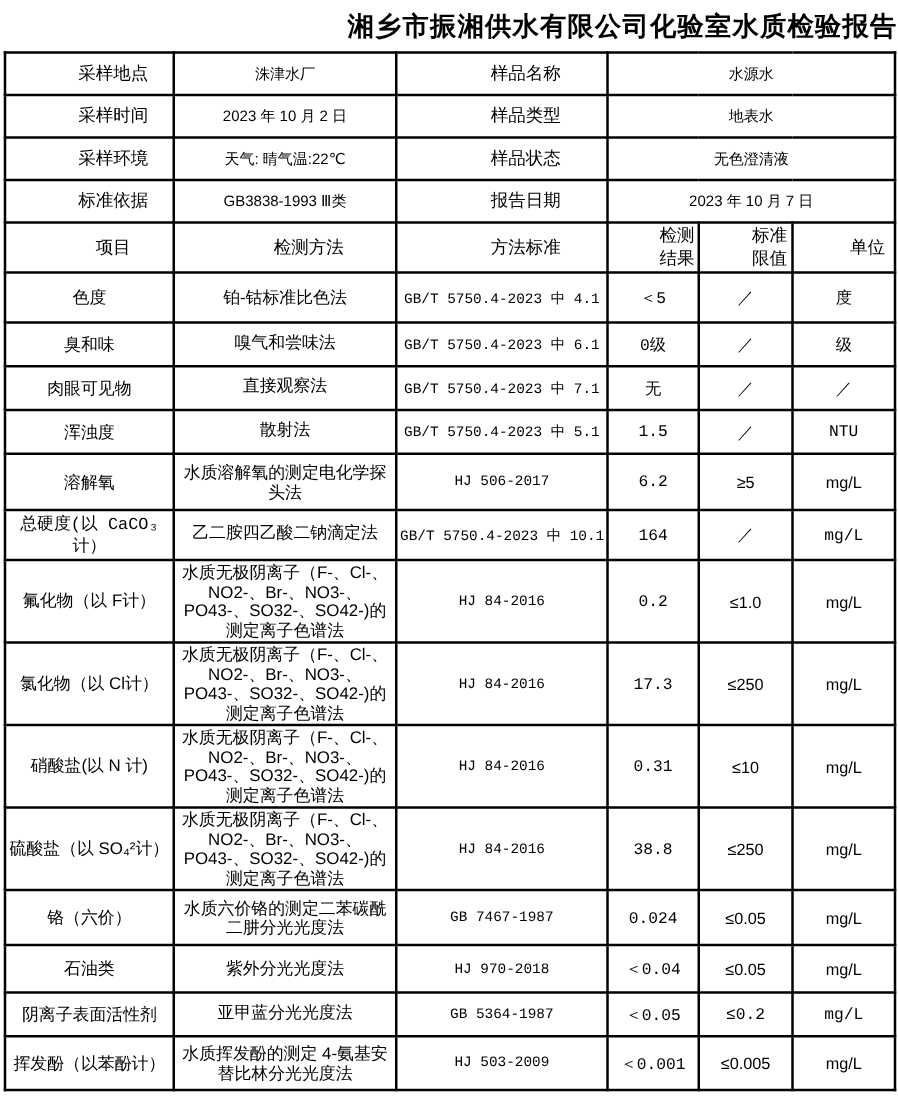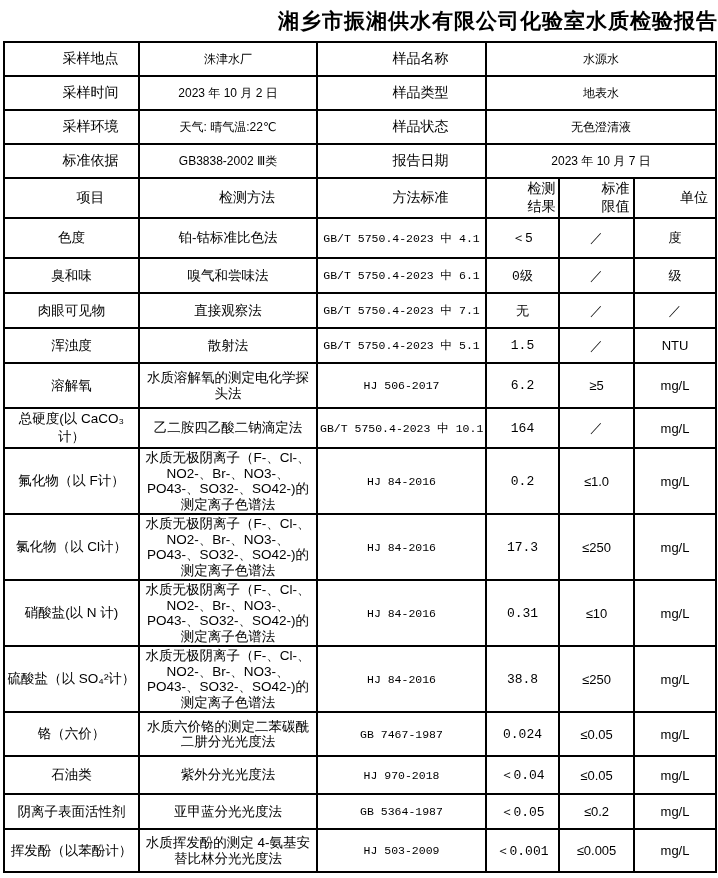--- a/index.html
+++ b/index.html
@@ -41,21 +41,21 @@
     font-family: "Liberation Mono", "DejaVu Sans Mono", monospace;
     font-size: 11.5px;
     white-space: nowrap;
   }
   .result {
     font-family: "Liberation Mono", "DejaVu Sans Mono", monospace;
     font-size: 13px;
   }
   .limit, .unit { font-size: 13px; }
   tr.h34 > td, tr.h34 > th { height: 34px; }
-  tr.h35 > td { height: 35px; }
+  tr.h35 > td { height: 35px; font-family: Liberation Mono, monospace; }
   tr.h38 > td { height: 38px; }
   tr.h40 > td { height: 40px; }
   tr.h43 > td { height: 43px; }
   tr.h44 > td { height: 44px; }
   tr.h45 > td { height: 45px; }
   tr.h62 > td { height: 62px; }
   tr.h63 > td { height: 63px; }
 </style>
 </head>
 <body>
@@ -88,21 +88,21 @@
         <td class="value" colspan="3">地表水</td>
       </tr>
       <tr class="h34">
         <td class="label">采样环境</td>
         <td class="value">天气: 晴气温:22℃</td>
         <td class="label">样品状态</td>
         <td class="value" colspan="3">无色澄清液</td>
       </tr>
       <tr class="h34">
         <td class="label">标准依据</td>
-        <td class="value">GB3838-2002 Ⅲ类</td>
+        <td class="value">GB3838-1993 Ⅲ类</td>
         <td class="label">报告日期</td>
         <td class="value" colspan="3">2023 年 10 月 7 日</td>
       </tr>
 
       <tr class="h34">
         <th>项目</th>
         <th>检测方法</th>
         <th>方法标准</th>
         <th>检测结果</th>
         <th>标准限值</th>

